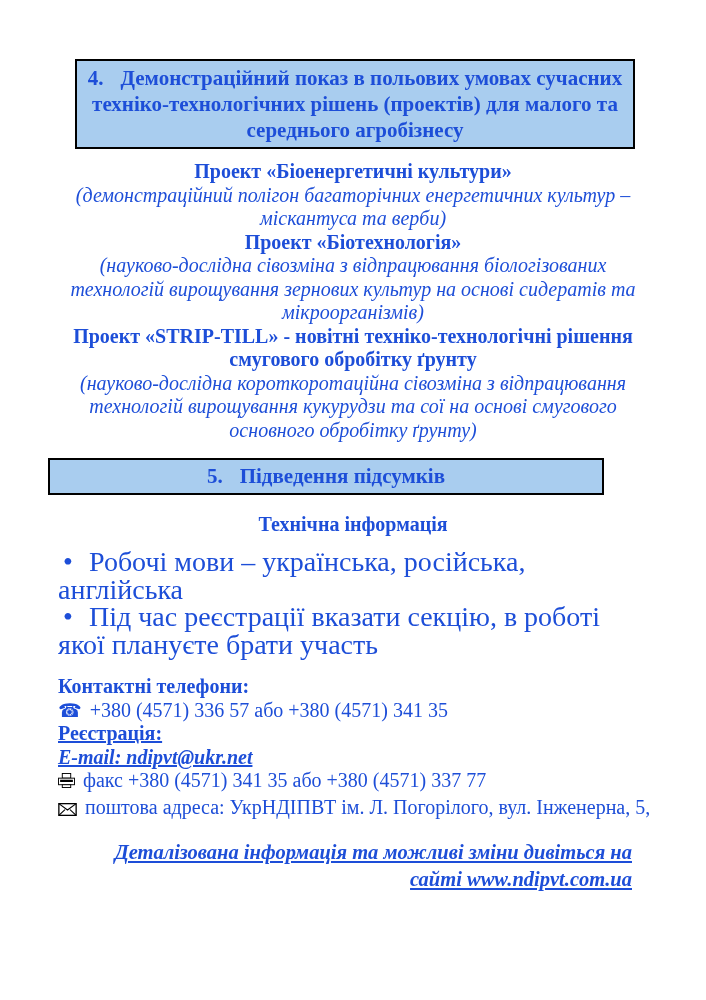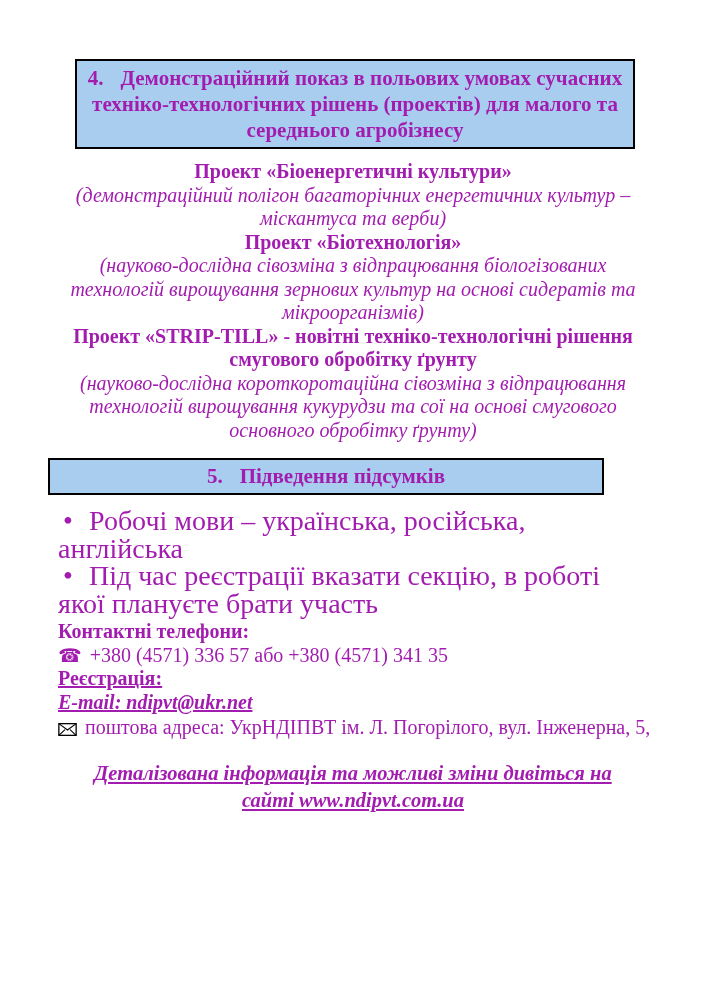--- a/index.html
+++ b/index.html
@@ -1,18 +1,18 @@
 <!DOCTYPE html>
 <html><head>
 <meta charset="utf-8">
 <style>
   html,body{margin:0;padding:0;background:#888;}
   .page{
     width:706px;height:1000px;background:#ffffff;margin:0 auto;
-    font-family:"Liberation Serif","DejaVu Serif",serif;color:#a21caf;
+    font-family:"Liberation Serif","DejaVu Serif",serif;color:#1d4ed8;
     overflow:hidden;position:relative;
   }
   .section-box{
     background:#A9CDEF;border:2px solid #000;box-sizing:border-box;
     text-align:center;font-weight:bold;
   }
   .box1{
     margin:59px 0 0 75px;width:560px;
     font-size:21px;line-height:26px;padding:4px 8px;
   }
@@ -27,35 +27,35 @@
   }
   .projects p{margin:0;}
   .proj-name{font-weight:bold;}
   .proj-desc{font-style:italic;}
   .tech-heading{
     margin:18px 0 0;text-align:center;font-size:20px;font-weight:bold;
   }
   .bullets{margin:12px 54px 0 58px;font-size:28px;line-height:27.5px;}
   .bullet-item{margin:0;}
   .bullet{display:inline-block;width:26px;padding-left:5px;}
-  .contacts{margin:3px 40px 0 58px;font-size:20px;line-height:23.5px;}
+  .contacts{margin:17px 40px 0 58px;font-size:20px;line-height:23.5px;}
   .contacts p{margin:0;}
   .bold{font-weight:bold;}
   .italic{font-style:italic;}
   .underline{text-decoration:underline;}
   .uicon{
     font-family:"DejaVu Sans",sans-serif;font-size:19px;margin-right:8px;
   }
   .svgicon{display:inline-block;margin-right:8px;vertical-align:-1px;}
   .postal{display:flex;align-items:center;}
   .postal .svgicon{margin-top:4px;}
   .postal-text{flex:1;}
   .postal-line2{padding-left:4px;}
   .footer{
-    margin:18px auto 0;max-width:558px;text-align:center;
+    margin:18px auto 0;max-width:558px;text-align:right;
     font-size:20.5px;font-weight:bold;font-style:italic;
     text-decoration:underline;line-height:27px;
   }
 </style>
 </head>
 <body>
 
 <div class="page">
 
   <div class="section-box box1">
@@ -68,37 +68,46 @@
     <p class="proj-name">Проект «Біотехнологія»</p>
     <p class="proj-desc">(науково-дослідна сівозміна з відпрацювання біологізованих технологій вирощування зернових культур на основі сидератів та мікроорганізмів)</p>
     <p class="proj-name">Проект «STRIP-TILL» - новітні техніко-технологічні рішення смугового обробітку ґрунту</p>
     <p class="proj-desc">(науково-дослідна короткоротаційна сівозміна з відпрацювання технологій вирощування кукурудзи та сої на основі смугового основного обробітку ґрунту)</p>
   </div>
 
   <div class="section-box box2">
     <span class="sec-num">5.</span><span>Підведення підсумків</span>
   </div>
 
+  <div class="tech-heading">Технічна інформація</div>
 
   <div class="bullets">
     <div class="bullet-item">
       <span class="bullet">•</span><span>Робочі мови – українська, російська, англійська</span>
     </div>
     <div class="bullet-item">
       <span class="bullet">•</span><span>Під час реєстрації вказати секцію, в роботі якої плануєте брати участь</span>
     </div>
   </div>
 
   <div class="contacts">
     <p class="bold">Контактні телефони:</p>
     <p>
       <span class="uicon">☎</span><span>+380 (4571) 336 57 або +380 (4571) 341 35</span>
     </p>
     <p class="bold underline">Реєстрація:</p>
     <p class="bold italic underline">E-mail: ndipvt@ukr.net</p>
+    <p>
+      <span class="svgicon"><svg width="17" height="15" viewBox="0 0 18 16">
+            <rect x="4.5" y="0.5" width="9" height="5" fill="#fff" stroke="#000"></rect>
+            <rect x="0.5" y="5.5" width="17" height="7" fill="#fff" stroke="#000"></rect>
+            <rect x="2.2" y="7.2" width="13.6" height="2.4" fill="#000"></rect>
+            <rect x="4.5" y="12.5" width="9" height="3" fill="#fff" stroke="#000"></rect>
+          </svg></span><span>факс +380 (4571) 341 35 або +380 (4571) 337 77</span>
+    </p>
     <div class="postal">
       <span class="svgicon"><svg width="19" height="13" viewBox="0 0 20 14">
             <rect x="0.7" y="0.7" width="18.6" height="12.6" fill="#fff" stroke="#000" stroke-width="1.4"></rect>
             <path d="M0.7 0.7 L10 7.6 L19.3 0.7 M0.7 13.3 L7.3 7.2 M19.3 13.3 L12.7 7.2" fill="none" stroke="#000" stroke-width="1.2"></path>
           </svg></span>
       <div class="postal-text">
         <div>поштова адреса: УкрНДІПВТ ім. Л. Погорілого, вул. Інженерна, 5,</div>
       </div>
     </div>
   </div>

